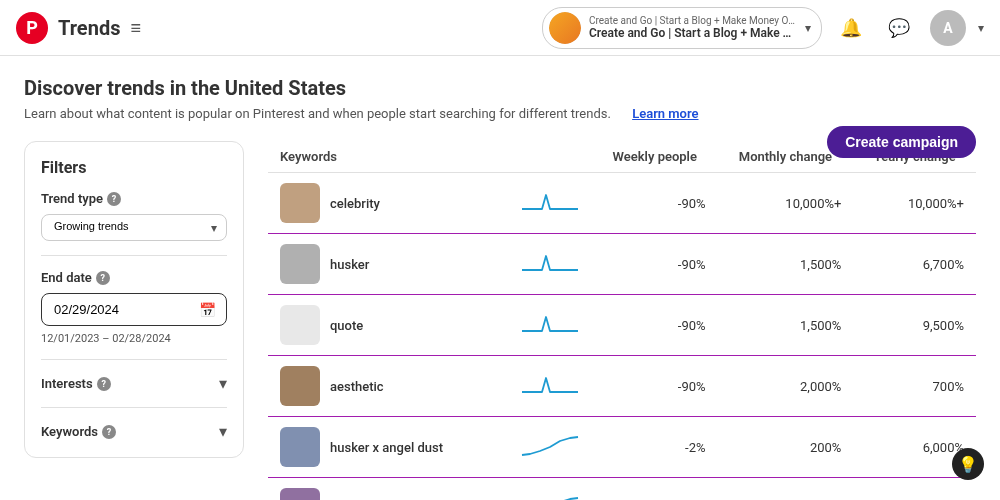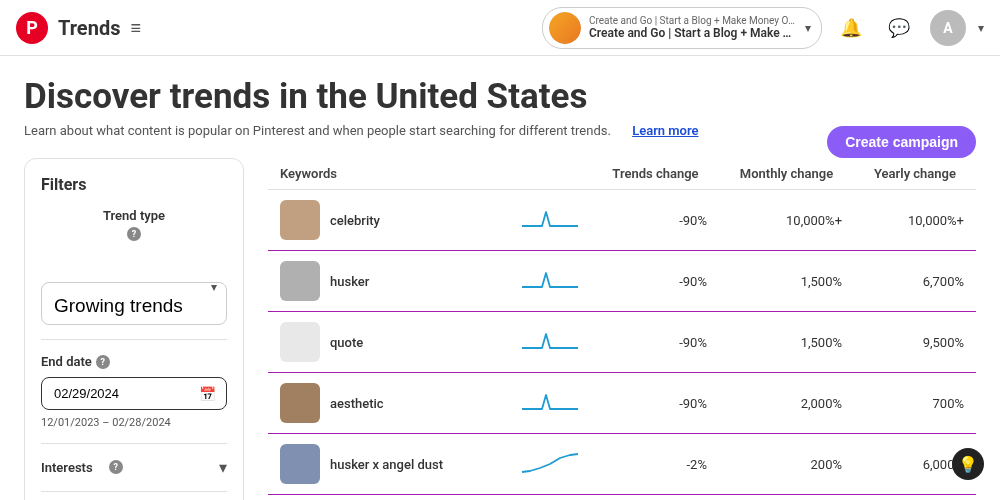--- a/index.html
+++ b/index.html
@@ -88,21 +88,21 @@
       display: flex; align-items: center; justify-content: center;
       color: white; font-size: 14px; font-weight: bold;
       cursor: pointer;
     }
 
     
     .main-content {
       padding: 20px 24px 0;
     }
     .page-title {
-      font-size: 35px; font-weight: 700; margin-bottom: 6px;
+      font-size: 20px; font-weight: 700; margin-bottom: 6px;
     }
     .page-subtitle {
       font-size: 13px; color: #555; margin-bottom: 20px;
     }
     .page-subtitle a { color: #1d4ed8; font-weight: 600; text-decoration: underline; cursor: pointer; margin-left: 18px; }
 
     .top-actions {
       position: absolute;
       top: 70px;
       right: 24px;
@@ -113,21 +113,21 @@
     .export-btn {
       border: 1.5px solid #ccc;
       background: white;
       border-radius: 20px;
       padding: 8px 18px;
       font-size: 14px;
       font-weight: 600;
       cursor: pointer;
     }
     .campaign-btn {
-      background: #8b5cf6;
+      background: #4c1d95;
       color: white;
       border: none;
       border-radius: 20px;
       padding: 8px 18px;
       font-size: 14px;
       font-weight: 600;
       cursor: pointer;
     }
 
     .content-wrapper {
@@ -144,43 +144,42 @@
       border-radius: 12px;
       padding: 16px;
       height: fit-content;
       margin-right: 24px;
     }
     .sidebar-title {
       font-size: 16px; font-weight: 700; margin-bottom: 14px;
     }
     .filter-label {
       font-size: 13px; font-weight: 600; margin-bottom: 8px;
-      display: flex; align-items: center; gap: 4px; flex-direction: column;
+      display: flex; align-items: center; gap: 4px;
     }
     .info-icon {
       width: 14px; height: 14px;
       background: #888;
       border-radius: 50%;
       display: inline-flex; align-items: center; justify-content: center;
       color: white; font-size: 9px; font-weight: bold; cursor: pointer;
       flex-shrink: 0;
     }
     .select-wrapper {
       position: relative; margin-bottom: 10px;
     }
     .filter-select {
       width: 100%;
-      padding: 12px 32px 8px 12px;
+      padding: 5px 32px 8px 12px;
       border: 1.5px solid #ccc;
       border-radius: 8px;
-      font-size: 19px;
+      font-size: 11px;
       appearance: none;
       background: white;
       cursor: pointer;
-      margin-top: 33px;
     }
     .select-arrow {
       position: absolute; right: 10px; top: 50%; transform: translateY(-50%);
       pointer-events: none; font-size: 12px; color: #555;
     }
     .filter-description {
       font-size: 11px; color: #666; margin-bottom: 16px; line-height: 1.4;
     }
     .filter-divider { border: none; border-top: 1px solid #e0e0e0; margin: 14px 0; }
 
@@ -198,21 +197,21 @@
       cursor: pointer;
     }
     .calendar-icon {
       position: absolute; right: 10px; top: 50%; transform: translateY(-50%);
       font-size: 14px; color: #555; pointer-events: none;
     }
     .date-range-text { font-size: 11px; color: #555; margin-bottom: 14px; }
 
     .interests-label {
       font-size: 13px; font-weight: 600;
-      display: flex; align-items: flex-start; gap: 16px;
+      display: flex; align-items: center; gap: 4px;
     }
     .interests-row {
       display: flex; justify-content: space-between; align-items: center;
       margin-bottom: 0;
     }
     .expand-icon { font-size: 16px; color: #555; cursor: pointer; }
     .keywords-row {
       display: flex; justify-content: space-between; align-items: center;
       margin-top: 14px;
     }
@@ -364,21 +363,21 @@
           <span class="expand-icon">▾</span>
         </div>
       </div>
 
       <div class="table-container">
         <table class="trend-table">
           <thead>
             <tr>
     <th style="width:240px">Keywords</th>
     <th style="width:80px"></th>
-    <th>Trends change</th>
+    <th>Weekly people</th>
     <th>Monthly change</th>
     <th>Yearly change</th>
   </tr>
           </thead>
           <tbody id="table-body">
 
           <tr>
       <td>
         <div class="keyword-cell">
           <div class="keyword-thumb" style="background:#c0a080;"></div>

